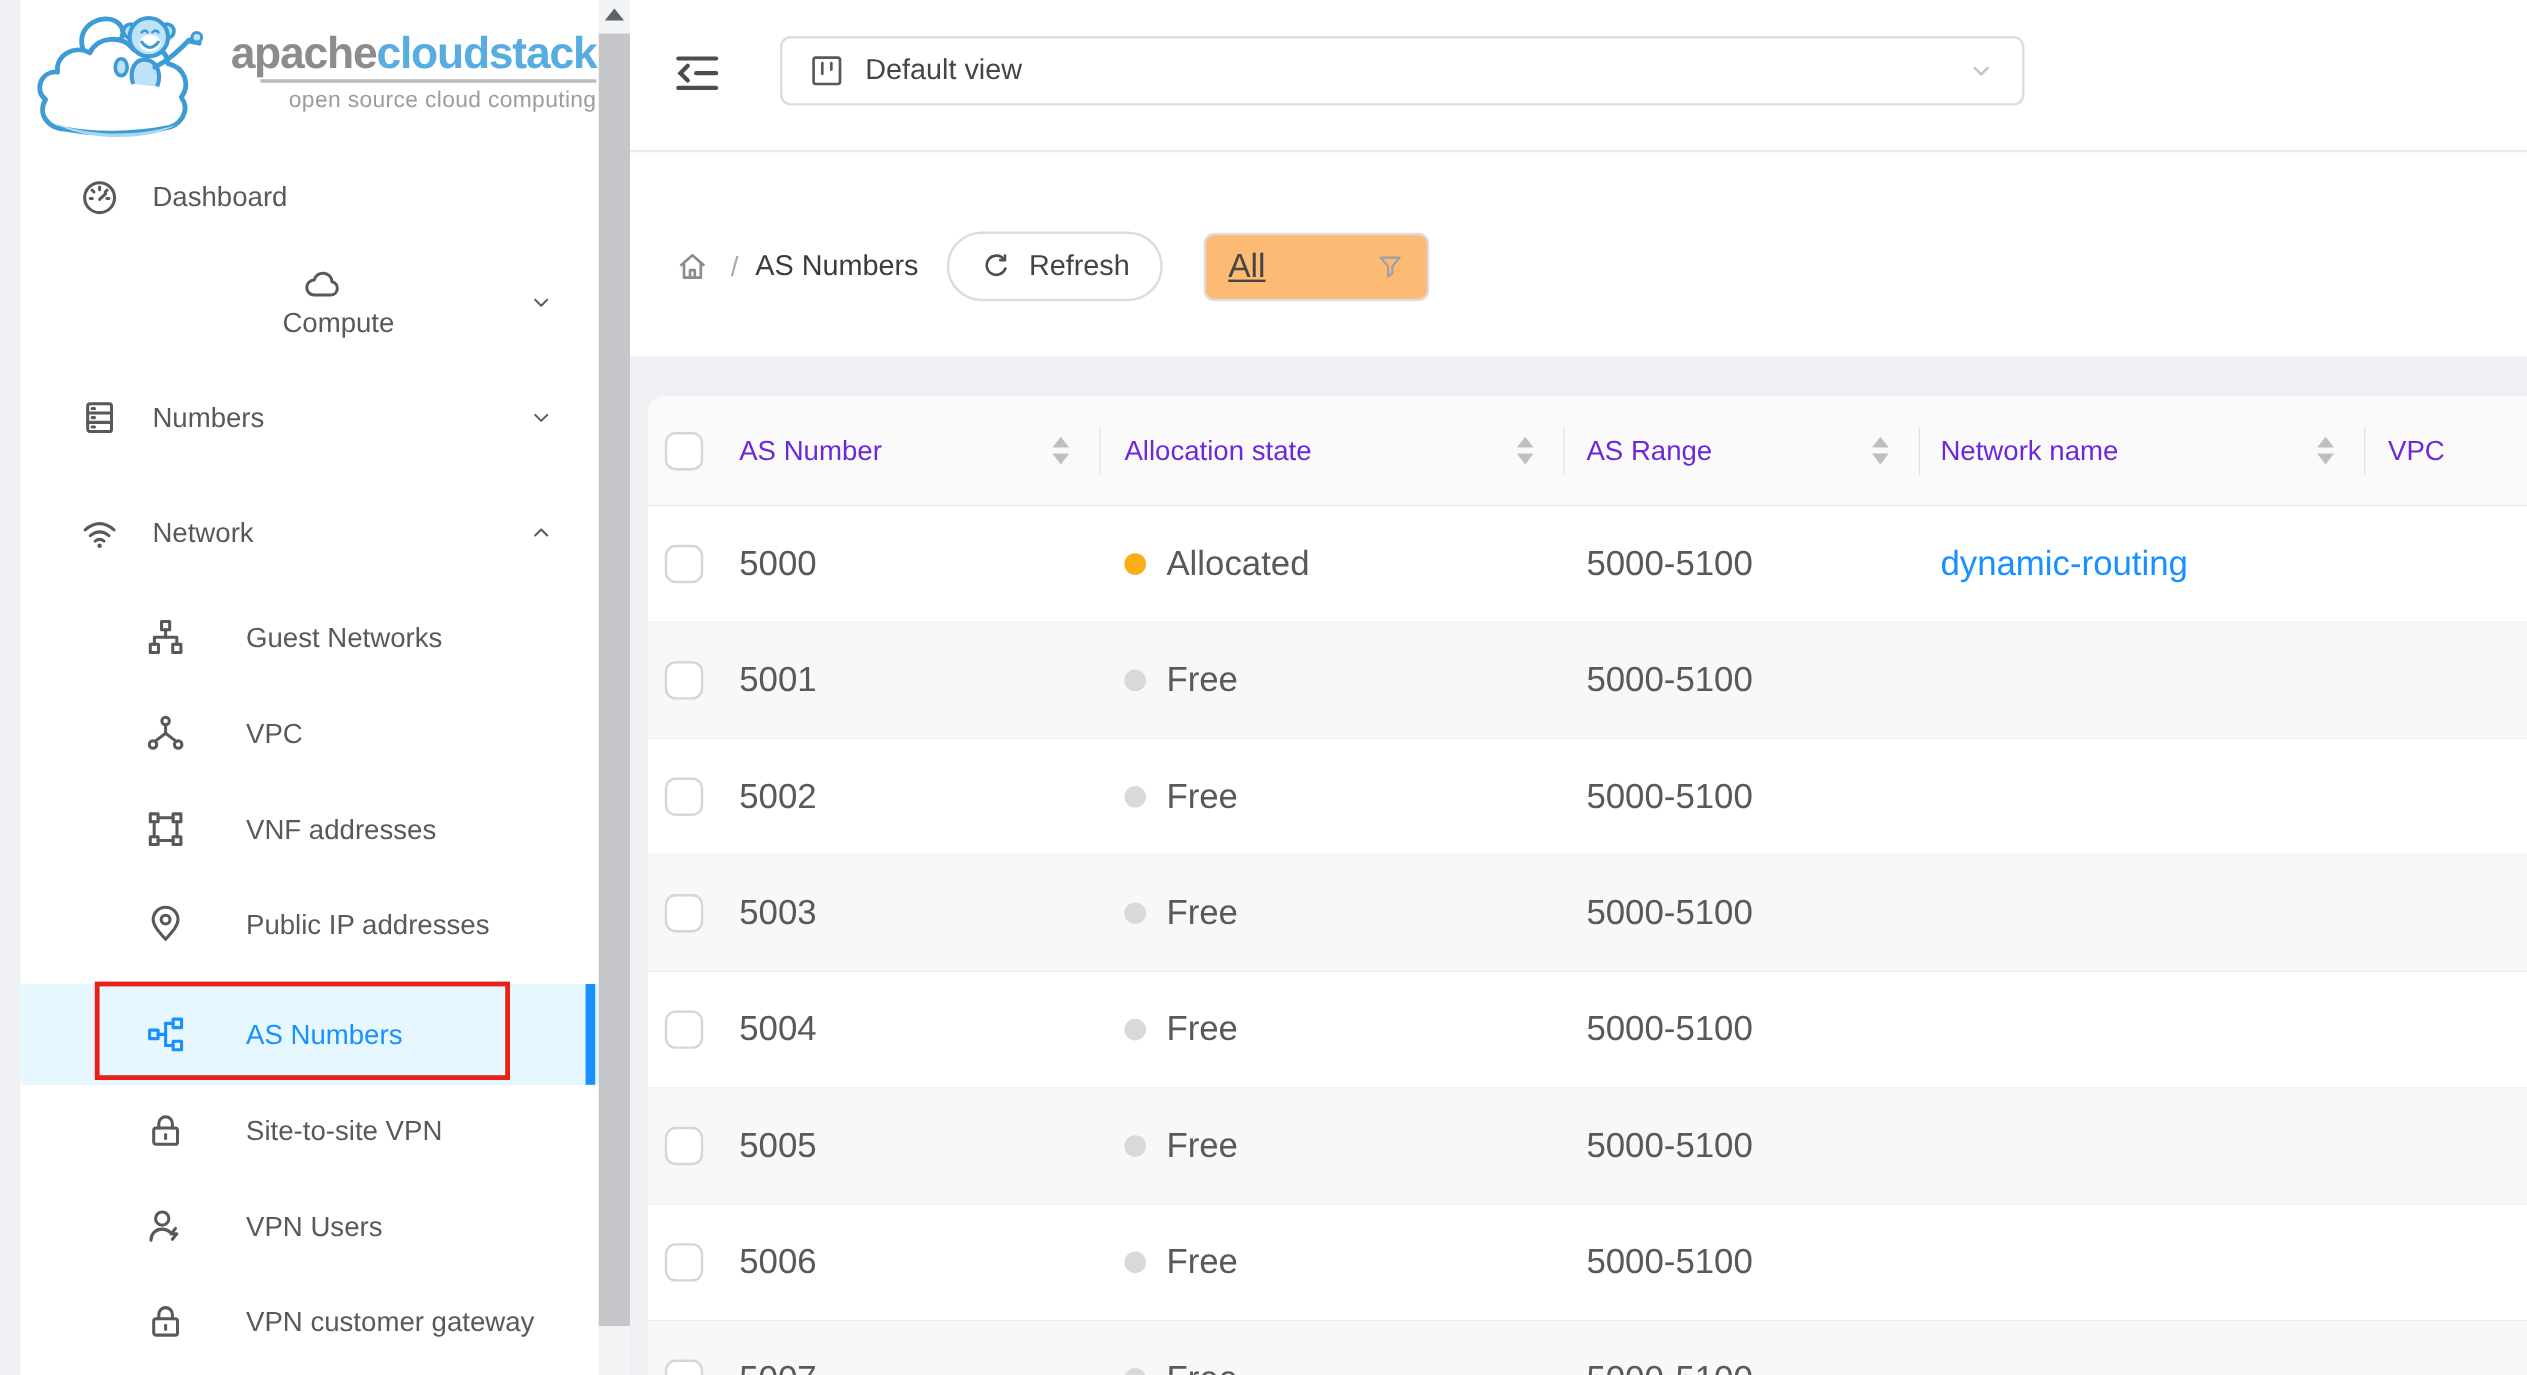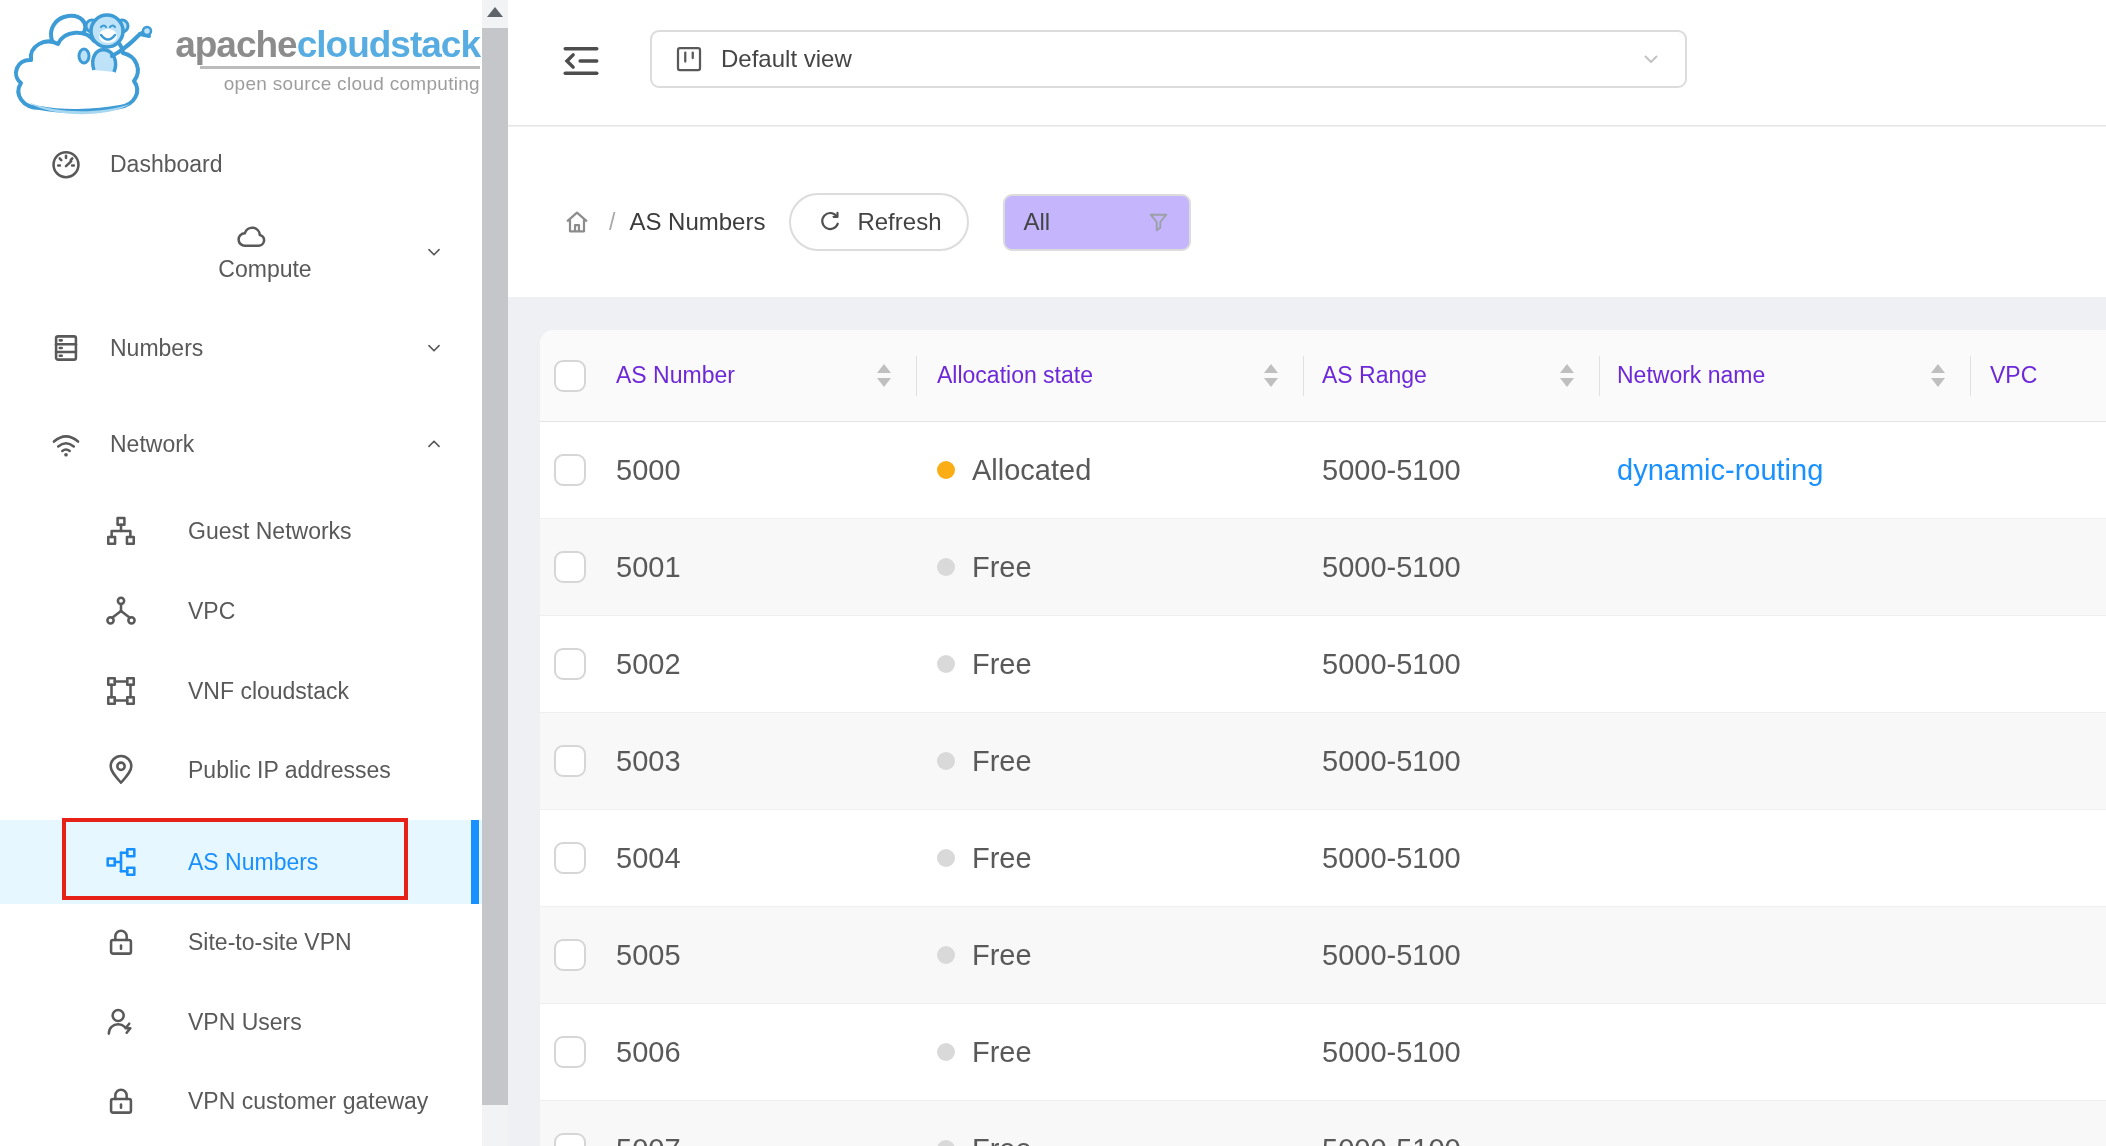--- a/index.html
+++ b/index.html
@@ -2,21 +2,21 @@
 <html><head>
 <meta charset="utf-8">
 <style>
   html,body{margin:0;padding:0;}
   body{
     position:relative;width:2106px;height:1146px;overflow:hidden;
     background:#eef0f3;font-family:"Liberation Sans",sans-serif;
     -webkit-font-smoothing:antialiased;
   }
   
-  .sidebar{position:absolute;left:0;top:0;width:482px;height:1146px;background:#fff;z-index:5;}
+  .sidebar{position:absolute;left:17px;top:0;width:482px;height:1146px;background:#fff;z-index:5;}
   .logo{position:absolute;left:8px;top:4px;width:474px;height:116px;display:flex;align-items:flex-start;}
   .logo-art{width:156px;height:116px;flex:none;}
   .logo-text{flex:1;padding-top:22px;text-align:right;padding-right:2px;}
   .brand{font-size:37px;font-weight:bold;letter-spacing:-1px;line-height:1;white-space:nowrap;}
   .brand .b-gray{color:#8c8c8c;}
   .brand .b-blue{color:#57ade2;}
   .brand-rule{height:0;border-top:3px solid #bcbcbc;margin-top:3px;margin-left:36px;}
   .tagline{font-size:19px;color:#9d9d9d;margin-top:4px;letter-spacing:.3px;}
   .menu{position:absolute;left:0;top:132px;width:482px;list-style:none;margin:0;padding:0;}
   .mi{display:flex;align-items:center;height:64px;padding-left:48px;color:#595959;
@@ -59,22 +59,22 @@
   .view-select .vchev{margin-left:auto;width:24px;height:24px;color:#c3c3c3;}
   .crumbs{position:absolute;left:0;top:127px;right:0;height:170px;background:#fff;
       display:flex;align-items:center;padding:20px 0 0 55px;box-sizing:border-box;}
   .home-btn{width:30px;height:30px;color:#8c8c8c;border:none;background:none;padding:0;cursor:pointer;flex:none;}
   .home-btn svg{width:28px;height:28px;}
   .crumb-sep{font-size:23px;color:#a8a8a8;margin:0 14px 0 16px;}
   .crumb-cur{font-size:24px;color:#3c3c3c;}
   .refresh-btn{margin-left:24px;height:58px;border:2px solid #dcdcdc;border-radius:29px;background:#fff;
       display:flex;align-items:center;padding:0 26px;font-size:24px;color:#434343;cursor:pointer;box-sizing:border-box;}
   .refresh-btn .ric{width:26px;height:26px;margin-right:14px;color:#4f4f4f;}
-  .filter-select{margin-left:34px;width:188px;height:57px;border:2px solid #dcdcdc;border-radius:9px;background:#c4b5fd;
-      display:flex;align-items:center;padding:0 18px;font-size:24px;color:#454545;cursor:pointer;box-sizing:border-box;}
+  .filter-select{margin-left:34px;width:188px;height:57px;border:2px solid #dcdcdc;border-radius:9px;background:#fdba74;
+      display:flex;align-items:center;padding:0 18px;font-size:28px;color:#454545;cursor:pointer;box-sizing:border-box;text-decoration:underline;}
   .filter-select .fico{margin-left:auto;width:25px;height:25px;color:#9aa0a6;}
   
   .card{position:absolute;left:32px;top:330px;width:1681px;height:863px;background:#fff;
       border-radius:14px 14px 0 0;overflow:hidden;}
   .thead{height:92px;background:#fafafa;border-bottom:1px solid #e4e4e4;display:flex;box-sizing:border-box;}
   .th{display:flex;align-items:center;position:relative;box-sizing:border-box;
       font-size:23px;color:#6d28d9;font-weight:500;cursor:pointer;}
   .th .hsep{position:absolute;right:0;top:26px;height:40px;width:1px;background:#e0e0e0;}
   .sorter{margin-left:auto;margin-right:26px;display:flex;flex-direction:column;align-items:center;gap:5px;flex:none;}
   .car-up{width:0;height:0;border-left:7px solid transparent;border-right:7px solid transparent;border-bottom:9px solid #bfbfbf;}
@@ -238,21 +238,21 @@
     <div class="mi l2">
       <span class="ic">
             <svg viewBox="0 0 24 24" fill="none" stroke="currentColor" stroke-width="1.8" stroke-linecap="round" stroke-linejoin="round">
               <rect x="3" y="3" width="4.6" height="4.6"></rect>
               <rect x="16.4" y="3" width="4.6" height="4.6"></rect>
               <rect x="3" y="16.4" width="4.6" height="4.6"></rect>
               <rect x="16.4" y="16.4" width="4.6" height="4.6"></rect>
               <path d="M7.6 5.3h8.8M7.6 18.7h8.8M5.3 7.6v8.8M18.7 7.6v8.8"></path>
             </svg>
           </span>
-      <span class="mi-label">VNF cloudstack</span>
+      <span class="mi-label">VNF addresses</span>
     </div>
   </li>
 
   <li>
     <div class="mi l2">
       <span class="ic">
             <svg viewBox="0 0 24 24" fill="none" stroke="currentColor" stroke-width="1.8" stroke-linecap="round" stroke-linejoin="round">
               <path d="M12 21C7.2 15.7 4.7 12.6 4.7 9.4a7.3 7.3 0 0 1 14.6 0c0 3.2-2.5 6.3-7.3 11.6z"></path>
               <circle cx="12" cy="9.4" r="2.6"></circle>
             </svg>

